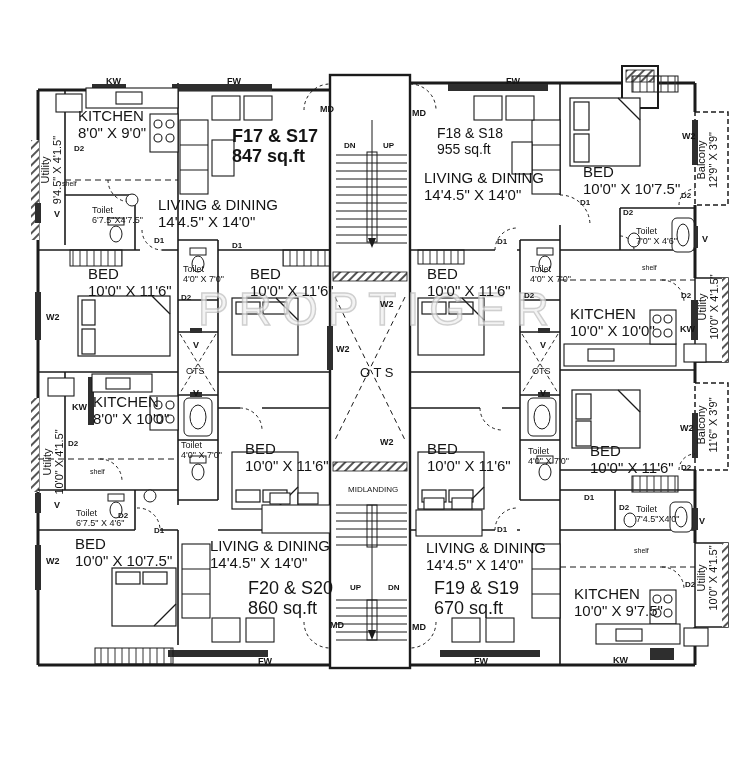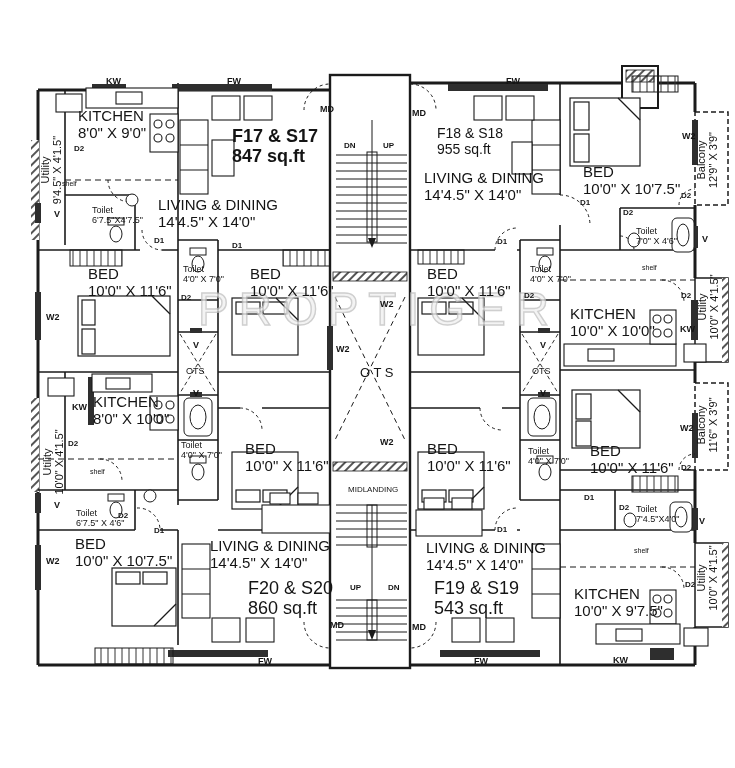--- a/index.html
+++ b/index.html
@@ -286,21 +286,21 @@
         <circle cx="150" cy="496" r="6"></circle>
     </g>
   </svg>
 
   <div id="watermark">PROPTIGER</div>
 
   <div id="plan-labels">
       <div class="plan-label" style="left: 232px; top: 126px; font-size: 18px; font-weight: bold;"><span>F17 &amp; S17</span><span class="l2">847 sq.ft</span></div>
       <div class="plan-label" style="left: 437px; top: 126px; font-size: 14px;"><span>F18 &amp; S18</span><span class="l2">955 sq.ft</span></div>
       <div class="plan-label" style="left: 248px; top: 578px; font-size: 18px;"><span>F20 &amp; S20</span><span class="l2">860 sq.ft</span></div>
-      <div class="plan-label" style="left: 434px; top: 578px; font-size: 18px;"><span>F19 &amp; S19</span><span class="l2">543 sq.ft</span></div>
+      <div class="plan-label" style="left: 434px; top: 578px; font-size: 18px;"><span>F19 &amp; S19</span><span class="l2">670 sq.ft</span></div>
       <div class="plan-label" style="left: 78px; top: 108px; font-size: 15px;"><span>KITCHEN</span><span class="l2">8'0" X 9'0"</span></div>
       <div class="plan-label" style="left: 158px; top: 197px; font-size: 15px;"><span>LIVING &amp; DINING</span><span class="l2">14'4.5" X 14'0"</span></div>
       <div class="plan-label" style="left: 88px; top: 266px; font-size: 15px;"><span>BED</span><span class="l2">10'0" X 11'6"</span></div>
       <div class="plan-label" style="left: 250px; top: 266px; font-size: 15px;"><span>BED</span><span class="l2">10'0" X 11'6"</span></div>
       <div class="plan-label" style="left: 424px; top: 170px; font-size: 15px;"><span>LIVING &amp; DINING</span><span class="l2">14'4.5" X 14'0"</span></div>
       <div class="plan-label" style="left: 583px; top: 164px; font-size: 15px;"><span>BED</span><span class="l2">10'0" X 10'7.5"</span></div>
       <div class="plan-label" style="left: 427px; top: 266px; font-size: 15px;"><span>BED</span><span class="l2">10'0" X 11'6"</span></div>
       <div class="plan-label" style="left: 570px; top: 306px; font-size: 15px;"><span>KITCHEN</span><span class="l2">10'0" X 10'0"</span></div>
       <div class="plan-label" style="left: 93px; top: 394px; font-size: 15px;"><span>KITCHEN</span><span class="l2">8'0" X 10'0"</span></div>
       <div class="plan-label" style="left: 75px; top: 536px; font-size: 15px;"><span>BED</span><span class="l2">10'0" X 10'7.5"</span></div>

